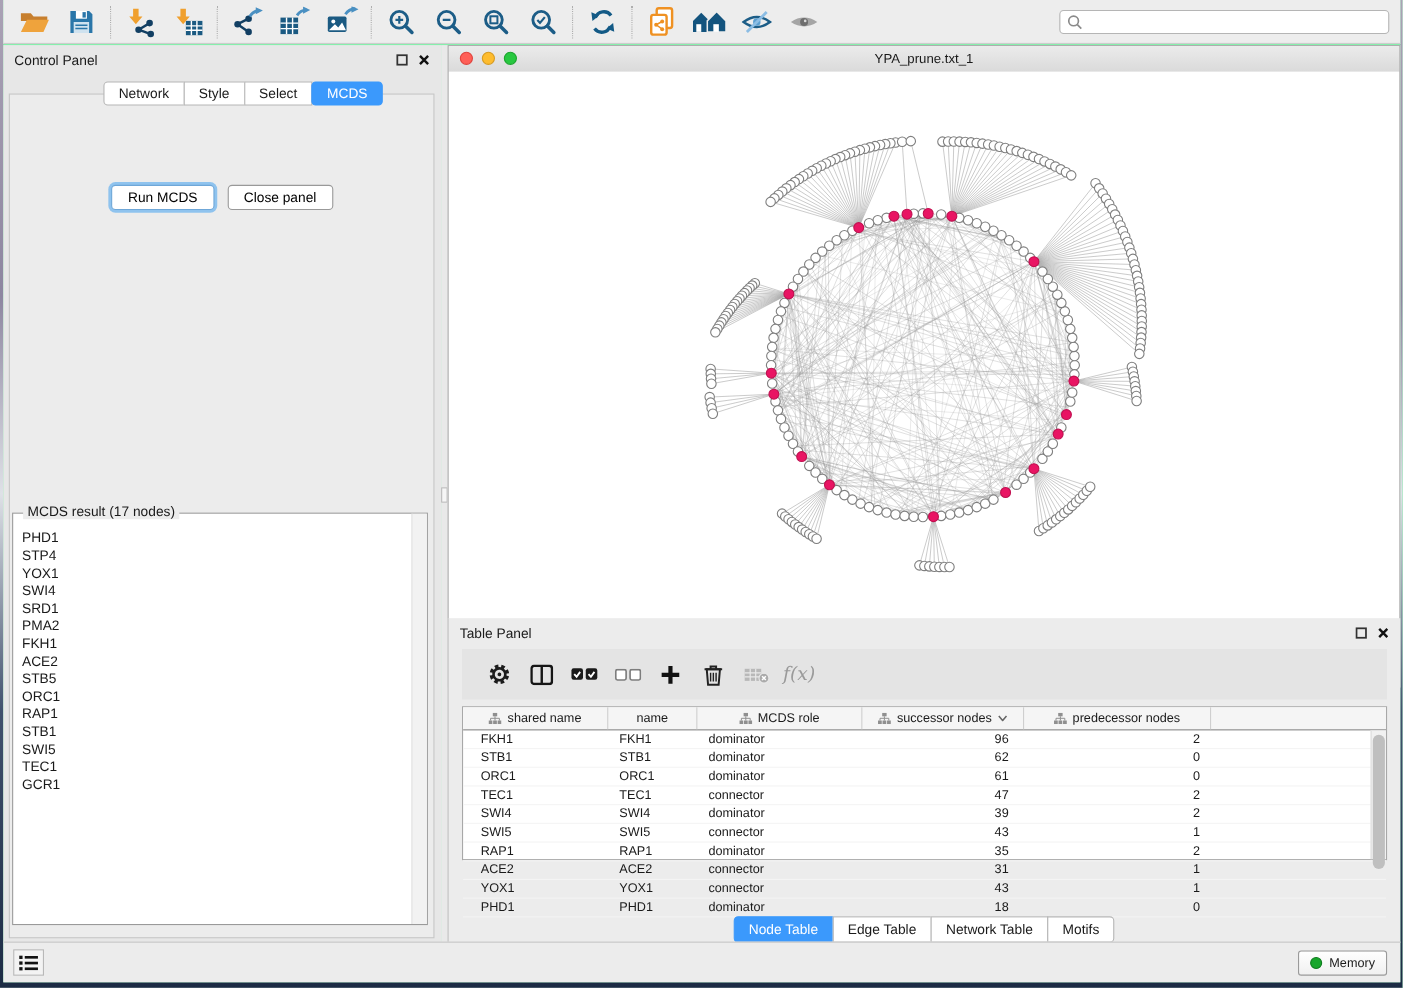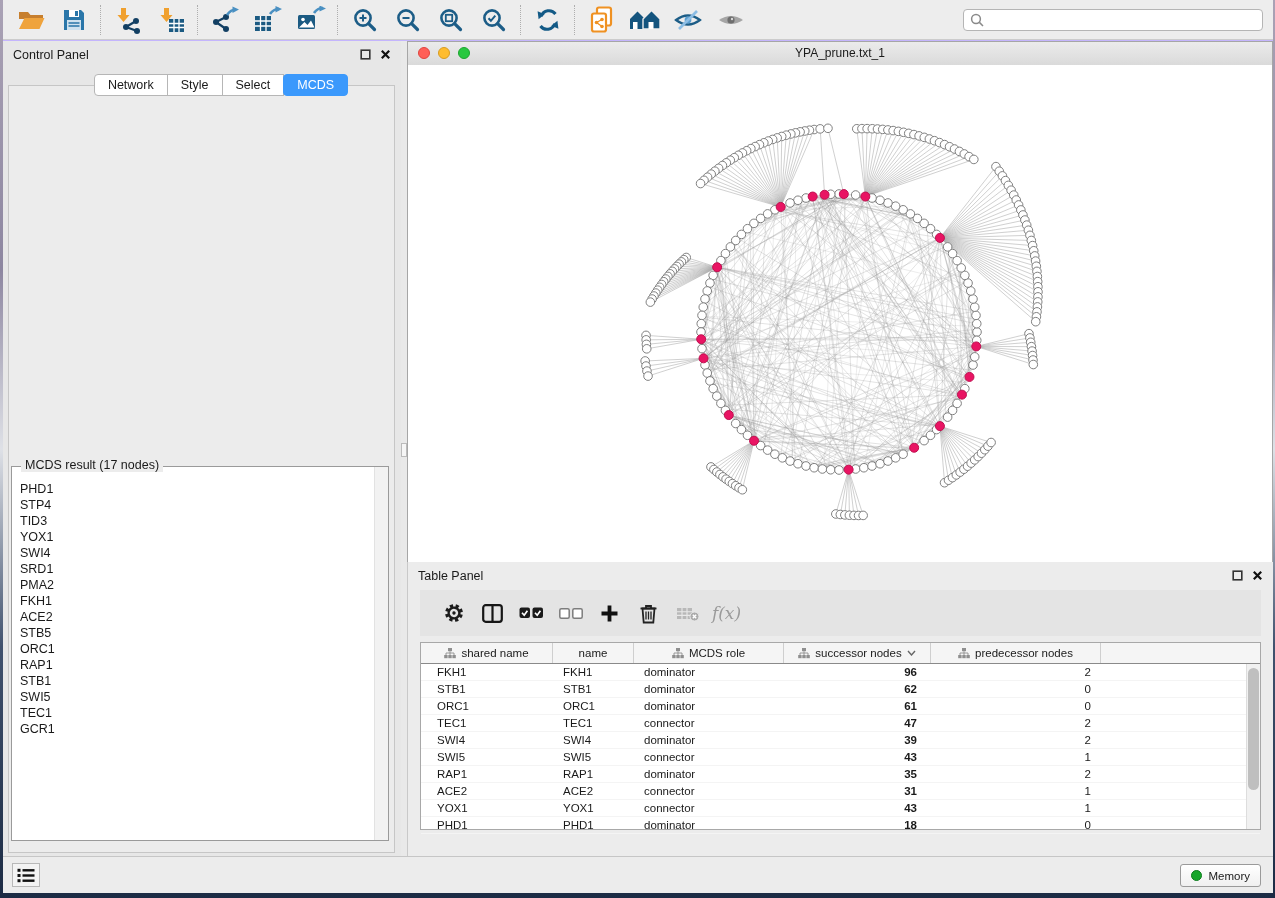--- a/index.html
+++ b/index.html
@@ -1,21 +1,21 @@
 <!DOCTYPE html>
 <html><head>
 <meta charset="utf-8">
 <style>
   html,body{margin:0;padding:0;}
   body{
     width:1275px;height:898px;position:relative;overflow:hidden;
     font-family:"Liberation Sans",sans-serif;color:#1a1a1a;
     background:linear-gradient(180deg,#aaa2b5 0%,#8d86a0 30%,#55628031 50%,#41526e 72%,#1c2b44 100%);
   }
-  .app{position:absolute;left:3px;top:0;right:2px;bottom:5px;background:#c4b5fd;}
+  .app{position:absolute;left:3px;top:0;right:2px;bottom:5px;background:#86efac;}
 
   
   .toolbar{position:absolute;left:0;top:0;right:0;height:40px;background:#ededed;
     border-bottom:1px solid #cccccc;display:flex;align-items:center;padding-left:6px;box-sizing:border-box;}
   .tbtn{width:43px;height:34px;display:flex;align-items:center;justify-content:center;flex:0 0 auto;}
   .tsep{width:0;height:30px;border-left:1px dotted #aeaeae;margin:0 5px;flex:0 0 auto;}
   .search{position:absolute;right:10px;top:9px;width:286px;height:20px;background:#fff;
     border:1px solid #b5b5b5;border-radius:4px;display:flex;align-items:center;padding:0 6px;}
   .search input{border:none;outline:none;flex:1;font:12px "Liberation Sans",sans-serif;background:transparent;margin-left:5px;}
 
@@ -57,29 +57,29 @@
   .light{width:12px;height:12px;border-radius:50%;box-sizing:border-box;}
   .ntitle{position:absolute;left:0;right:0;top:4px;text-align:center;font-size:12px;}
   .ncanvas{position:absolute;left:0;top:23px;right:0;bottom:0;background:#fff;overflow:hidden;}
 
   
   .tpanel{position:absolute;left:404px;top:562px;right:0;bottom:36px;background:#ececec;border-left:1px solid #c9c9c9;}
   .ttoolbar{position:absolute;left:12px;right:12px;top:28px;height:46px;background:#e4e4e4;
     display:flex;align-items:center;gap:0;padding-left:14px;}
   .titem{width:39px;height:36px;display:flex;align-items:center;justify-content:center;flex:0 0 auto;}
   .fx{font-family:"DejaVu Serif",serif;font-style:italic;font-size:17px;color:#9a9a9a;}
-  .ttable{position:absolute;left:12px;right:12px;top:80px;height:188px;background:#fff;border:1px solid #a8a8a8;box-sizing:border-box;}
+  .ttable{position:absolute;left:12px;right:12px;top:80px;height:140px;background:#fff;border:1px solid #a8a8a8;box-sizing:border-box;}
   .thead{display:flex;height:21px;background:#f5f5f5;border-bottom:1px solid #8a8a8a;box-sizing:border-box;}
   .th{display:flex;align-items:center;justify-content:center;gap:5px;font-size:11.5px;border-right:1px solid #cfcfcf;box-sizing:border-box;}
   .th.fill{flex:1;border-right:none;}
   .trow{display:flex;height:16px;border-bottom:1px solid #f4f4f4;}
   .td{font-size:11.5px;line-height:16px;box-sizing:border-box;white-space:nowrap;overflow:hidden;}
   .td.l{padding-left:16px;text-align:left;}
   .td.l2{padding-left:10px;text-align:left;}
-  .td.r{padding-right:14px;text-align:right;font-weight:bold;}
+  .td.r{padding-right:14px;text-align:right;}
   .td.r2{padding-right:10px;text-align:right;}
   .vtrack{position:absolute;right:0;top:21px;bottom:0;width:13px;background:#f1f1f1;border-left:1px solid #ddd;}
   .vthumb{position:absolute;left:1px;right:1px;top:4px;height:122px;background:#bfbfbf;border-radius:6px;}
   .ttabs{position:absolute;left:0;right:0;top:271px;display:flex;justify-content:center;}
   .ttab{background:#fff;border:1px solid #b6b6b6;padding:4px 13px;font-size:12.5px;margin-left:-1px;}
   .ttab.sel{background:#3b99fc;border-color:#3b99fc;color:#fff;border-radius:4px 0 0 4px;}
   .ttab:last-child{border-radius:0 4px 4px 0;}
 
   
   .statusbar{position:absolute;left:0;right:0;bottom:0;height:36px;background:#ececec;border-top:1px solid #c6c6c6;}
@@ -247,26 +247,29 @@
           </svg>
       </span>
     </div>
     <div class="cinner"></div>
     <div class="ctabs" id="ctabs">
         <div class="ctab">Network</div>
         <div class="ctab">Style</div>
         <div class="ctab">Select</div>
         <div class="ctab sel">MCDS</div>
       </div>
+    <div class="btnrow">
+      <button class="btn focus">Run MCDS</button>
+      <button class="btn">Close panel</button>
+    </div>
     <div class="fieldset">
       <span class="legend">MCDS result (17 nodes)</span>
       <div class="rlist" id="rlist">
           <div class="rnode">PHD1</div>
           <div class="rnode">STP4</div>
-          <div class="rnode">TID3</div>
           <div class="rnode">YOX1</div>
           <div class="rnode">SWI4</div>
           <div class="rnode">SRD1</div>
           <div class="rnode">PMA2</div>
           <div class="rnode">FKH1</div>
           <div class="rnode">ACE2</div>
           <div class="rnode">STB5</div>
           <div class="rnode">ORC1</div>
           <div class="rnode">RAP1</div>
           <div class="rnode">STB1</div>
@@ -1235,20 +1238,26 @@
             <div class="td l2" style="width: 81px;">PHD1</div>
             <div class="td l2" style="width: 150px;">dominator</div>
             <div class="td r" style="width: 147px;">18</div>
             <div class="td r2" style="width: 170px;">0</div>
           </div>
         </div>
       <div class="vtrack">
           <div class="vthumb"></div>
         </div>
     </div>
+    <div class="ttabs" id="ttabs">
+        <div class="ttab sel">Node Table</div>
+        <div class="ttab">Edge Table</div>
+        <div class="ttab">Network Table</div>
+        <div class="ttab">Motifs</div>
+      </div>
   </div>
 
   <div class="statusbar">
     <div class="sbtn">
       <svg width="18" height="15" viewBox="0 0 18 15">
           <rect x="0.5" y="0.8" width="3" height="3" fill="#111"></rect>
           <rect x="5.5" y="1.1" width="12" height="2.4" fill="#111"></rect>
           <rect x="0.5" y="6" width="3" height="3" fill="#111"></rect>
           <rect x="5.5" y="6.3" width="12" height="2.4" fill="#111"></rect>
           <rect x="0.5" y="11.2" width="3" height="3" fill="#111"></rect>

